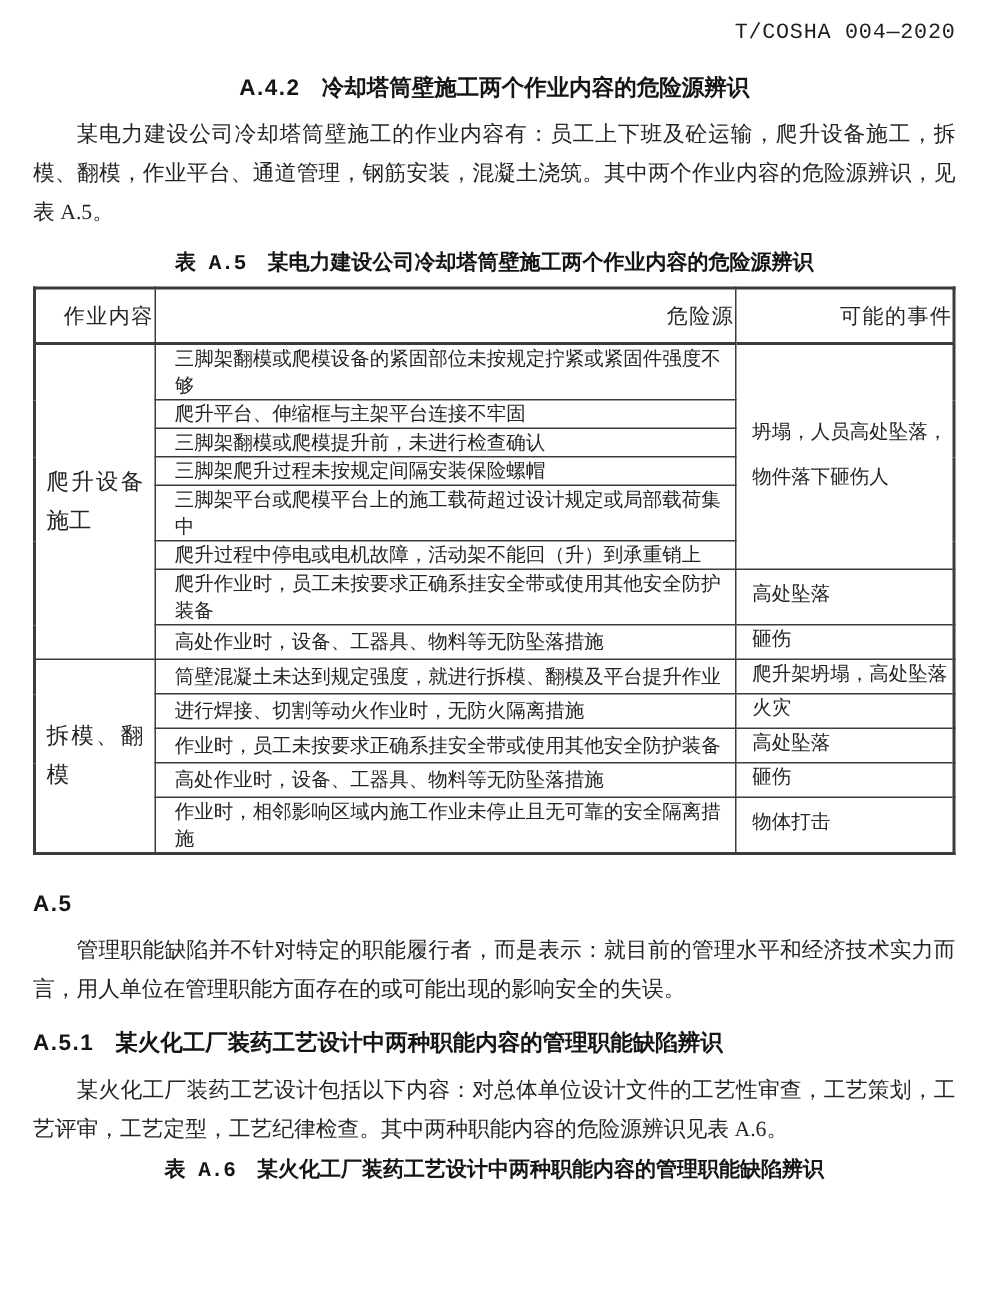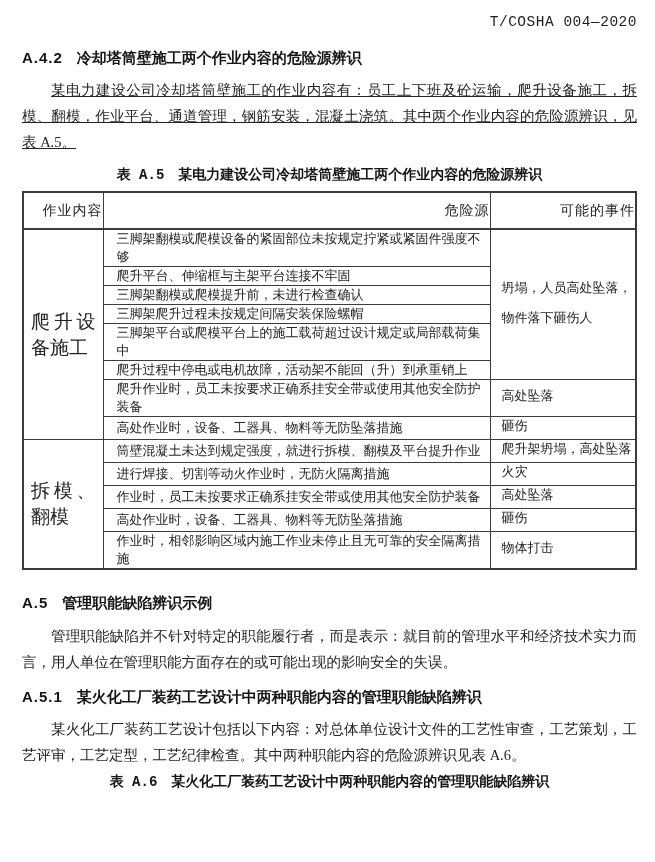--- a/index.html
+++ b/index.html
@@ -19,29 +19,29 @@
   }
   .heading {
     font-family:"Liberation Sans","DejaVu Sans",sans-serif;
     font-weight:700;
     font-size:15px;
     color:#151515;
     display:flex;
     align-items:baseline;
   }
   .heading .h-num { margin-right:14px; letter-spacing:1px; }
-  #h-a42 { margin-top:19px; }
+  #h-a42 { margin-top:19px;justify-content:center; }
   .para {
     font-size:14.5px;
     line-height:26px;
     text-align:justify;
     text-indent:2em;
     color:#242424;
   }
-  #p-a42 { margin-top:9px;text-decoration:underline; }
+  #p-a42 { margin-top:9px; }
   .tbl-caption {
     font-family:Liberation Mono, monospace;
     font-weight:700;
     font-size:14px;
     color:#151515;
     text-align:center;
     margin-top:11px;
   }
   .tbl-caption .cap-label { margin-right:14px; }
   table {
@@ -63,21 +63,21 @@
   }
   td {
     font-size:13px;
     height:19px;
     color:#242424;
     vertical-align:middle;
   }
   td.activity {
     text-align:justify;
     padding:0 7px;
-    font-size:19px;
+    font-size:15px;
     line-height:26px;
   }
   td.hazard {
     text-align:left;
     padding:0 4px 0 13px;
   }
   td.event {
     text-align:left;
     padding:0 2px 4px 11px;
   }
@@ -169,21 +169,20 @@
     </tr>
     <tr>
       <td class="hazard">作业时，相邻影响区域内施工作业未停止且无可靠的安全隔离措施</td>
       <td class="event">物体打击</td>
     </tr>
   </tbody>
 </table>
 
 <div class="heading" id="h-a5">
   <span class="h-num">A.5</span>
-  <span class="h-title">管理职能缺陷辨识示例</span>
 </div>
 
 <p class="para" id="p-a5">管理职能缺陷并不针对特定的职能履行者，而是表示：就目前的管理水平和经济技术实力而言，用人单位在管理职能方面存在的或可能出现的影响安全的失误。</p>
 
 <div class="heading" id="h-a51">
   <span class="h-num">A.5.1</span>
   <span class="h-title">某火化工厂装药工艺设计中两种职能内容的管理职能缺陷辨识</span>
 </div>
 
 <p class="para" id="p-a51">某火化工厂装药工艺设计包括以下内容：对总体单位设计文件的工艺性审查，工艺策划，工艺评审，工艺定型，工艺纪律检查。其中两种职能内容的危险源辨识见表 A.6。</p>

